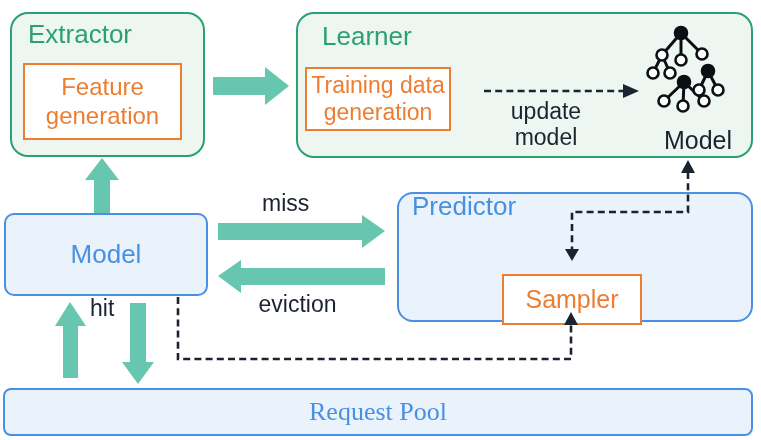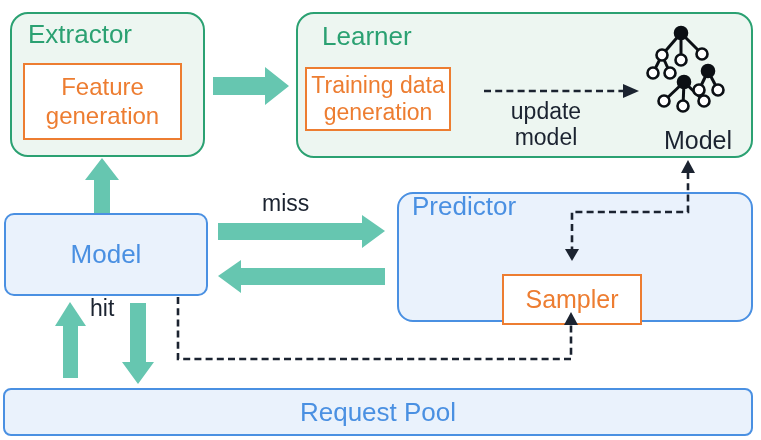--- a/index.html
+++ b/index.html
@@ -75,23 +75,24 @@
       <circle class="tree-open" cx="78" cy="70" r="5.5"></circle>
     </g>
   </svg>
 
   <div class="abs bbox center-flex title-blue" style="left:4px;top:213px;width:204px;height:83px;border-radius:10px;">Model</div>
 
   <div class="abs bbox" style="left:397px;top:192px;width:356px;height:130px;border-radius:16px;"></div>
   <div class="abs title-blue" style="left:412px;top:191px;">Predictor</div>
   <div class="abs obox" style="left:502px;top:262px;width:140px;height:51px;font-size:25px;margin-top:12px;">Sampler</div>
 
-  <div class="abs bbox center-flex title-blue" style="left:3px;top:388px;width:750px;height:48px;border-radius:8px;">Request Pool</div>
+  <div class="abs bbox center-flex title-blue" style="left:3px;top:388px;width:750px;height:48px;border-radius:8px;font-family:Liberation Serif, serif;">Request Pool</div>
 
   <div class="abs inklabel" style="left:262px;top:190px;width:60px;text-align:left;">miss</div>
+  <div class="abs inklabel" style="left:250px;top:291px;width:95px;text-align:center;">eviction</div>
   <div class="abs inklabel" style="left:90px;top:295px;">hit</div>
 
   <svg class="overlay" width="761" height="440" viewBox="0 0 761 440">
 
     <polygon class="garrow" points="213,77 265,77 265,67 289,86 265,105 265,95 213,95"></polygon>
     <polygon class="garrow" points="94,213 94,180 85,180 102,158 119,180 110,180 110,213"></polygon>
     <polygon class="garrow" points="218,223 362,223 362,215 385,231 362,248 362,240 218,240"></polygon>
     <polygon class="garrow" points="385,268 241,268 241,260 218,276 241,293 241,285 385,285"></polygon>
     <polygon class="garrow" points="63,378 63,326 55,326 70,302 86,326 78,326 78,378"></polygon>
     <polygon class="garrow" points="130,303 146,303 146,362 154,362 138,384 122,362 130,362"></polygon>

